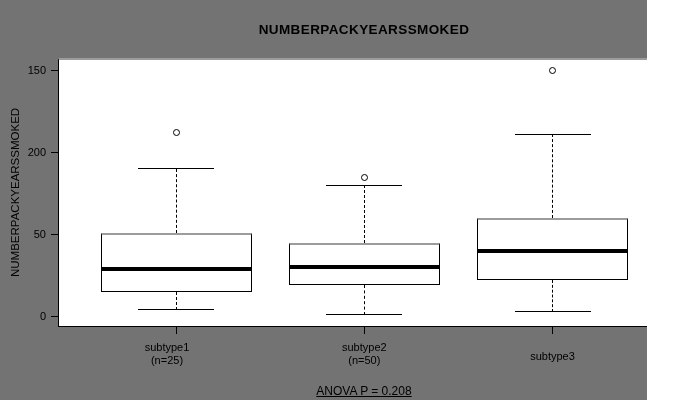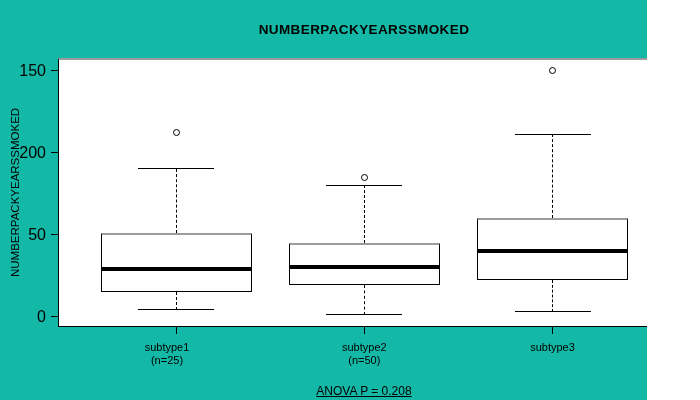--- a/index.html
+++ b/index.html
@@ -1,19 +1,19 @@
 <!DOCTYPE html>
 <html><head>
 <meta charset="utf-8">
 <style>
   html,body{margin:0;padding:0;background:#fff;}
   #app{
     position:relative;
     width:647px;height:400px;
-    background:#14b8a6;
+    background:#737373;
     font-family:"Liberation Sans", sans-serif;
     color:#000;
     overflow:hidden;
   }
   .abs{position:absolute;}
   #chart-title{
     left:58px;top:22px;width:612px;
     text-align:center;
     font-size:13.5px;font-weight:bold;letter-spacing:.4px;
   }
@@ -26,21 +26,21 @@
   #plot-frame{
     left:58px;top:58px;width:612px;height:269px;
     box-sizing:border-box;
     border:1px solid #000;
     border-top:2px solid #9c9c9c;
     background:#fff;
   }
   .ytick-mark{width:7px;height:1px;background:#000;}
   .ytick-label{
     width:46px;text-align:right;
-    font-size:16px;line-height:13px;
+    font-size:11px;line-height:13px;
   }
   .xtick-mark{width:1px;height:7px;background:#000;}
   .whisker-line{width:0;border-left:1px dashed #000;}
   .whisker-cap{height:1px;background:#000;}
   .box{
     box-sizing:border-box;
     border:1px solid #000;
     border-top:2px solid #9c9c9c;
     background:#fff;
   }
@@ -107,19 +107,19 @@
     </div>
   <div id="xlabels-layer">
       <div class="abs group-label" style="left: 97px; top: 341px;">
         <span>subtype1</span>
         <span>(n=25)</span>
       </div>
       <div class="abs group-label" style="left: 294.3px; top: 341px;">
         <span>subtype2</span>
         <span>(n=50)</span>
       </div>
-      <div class="abs group-label" style="left: 482.5px; top: 341px;">
+      <div class="abs group-label" style="left: 482.5px; top: 350px;">
         <span>subtype3</span>
       </div>
     </div>
 
   <div id="anova-annotation" class="abs">ANOVA P = 0.208</div>
 </div>
 
 </body></html>

